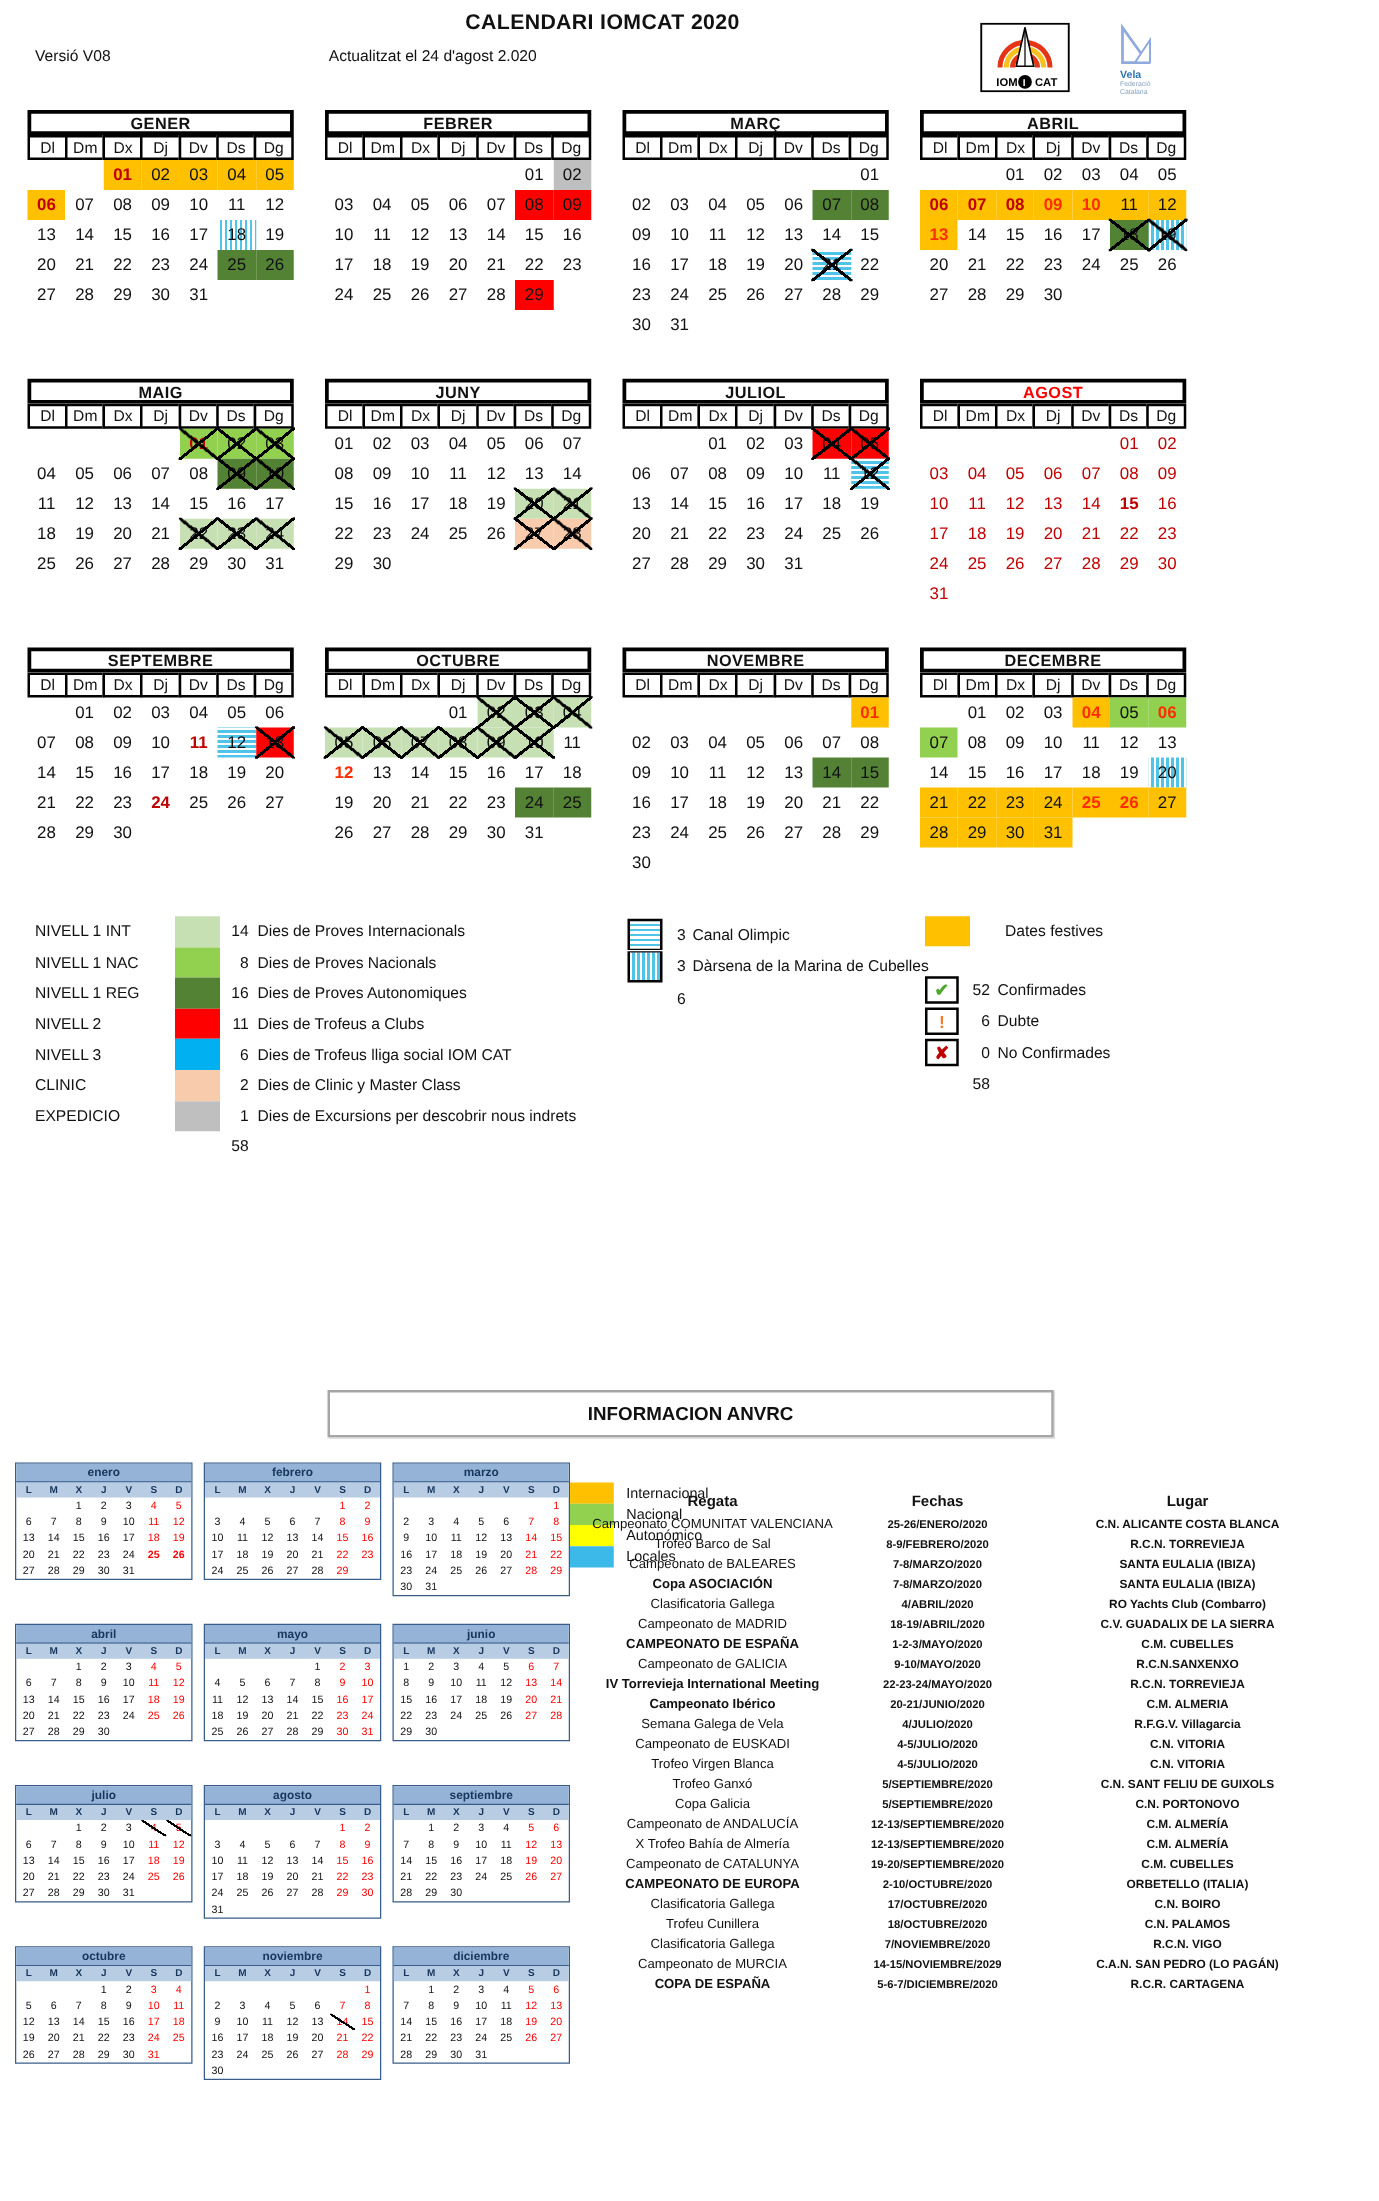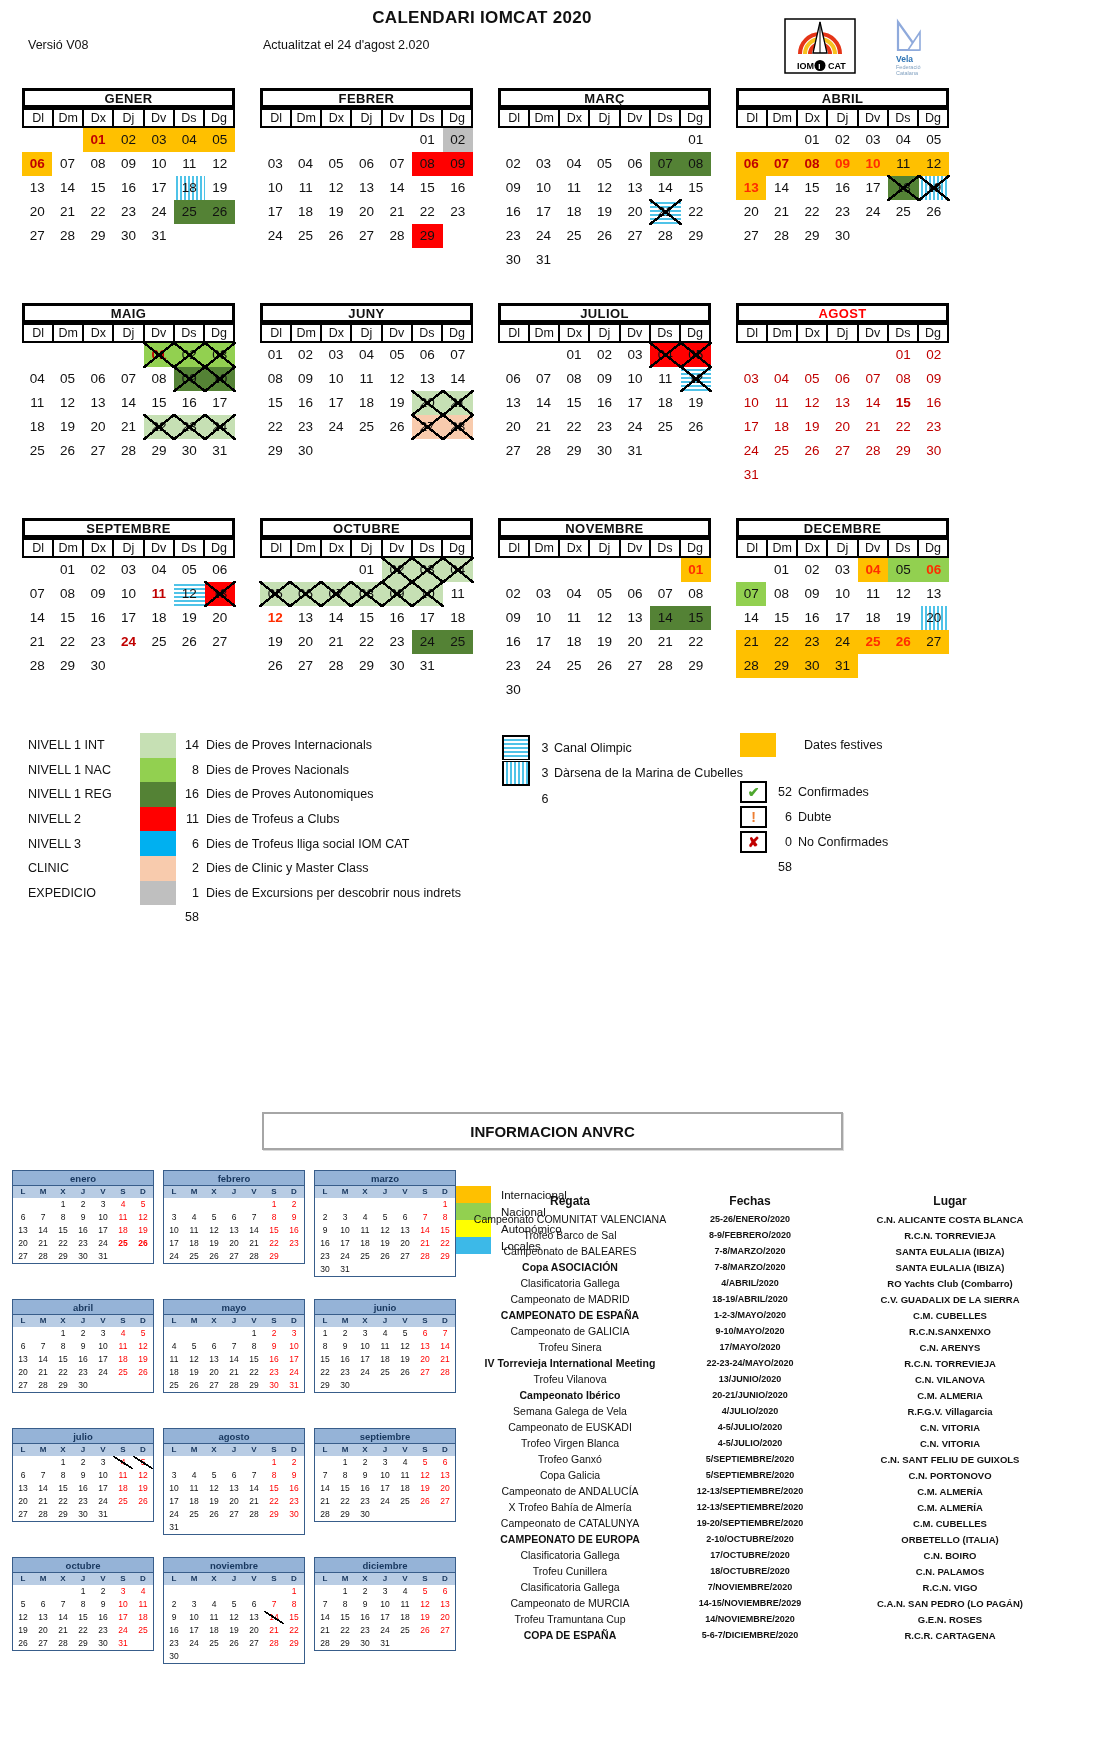--- a/index.html
+++ b/index.html
@@ -1684,35 +1684,25 @@
     <div class="rrow bg-grn bold">
       <span class="c1">CAMPEONATO DE ESPAÑA</span>
       <span class="c2">1-2-3/MAYO/2020</span>
       <span class="c3">C.M. CUBELLES</span>
     </div>
     <div class="rrow bg-yel">
       <span class="c1">Campeonato de GALICIA</span>
       <span class="c2">9-10/MAYO/2020</span>
       <span class="c3">R.C.N.SANXENXO</span>
     </div>
-    <div class="rrow bg-blu">
-      <span class="c1">Trofeu Sinera</span>
-      <span class="c2">17/MAYO/2020</span>
-      <span class="c3">C.N. ARENYS</span>
-    </div>
     <div class="rrow bg-org bold">
       <span class="c1">IV Torrevieja International Meeting</span>
       <span class="c2">22-23-24/MAYO/2020</span>
       <span class="c3">R.C.N. TORREVIEJA</span>
     </div>
-    <div class="rrow bg-blu">
-      <span class="c1">Trofeu Vilanova</span>
-      <span class="c2">13/JUNIO/2020</span>
-      <span class="c3">C.N. VILANOVA</span>
-    </div>
     <div class="rrow bg-grn bold">
       <span class="c1">Campeonato Ibérico</span>
       <span class="c2">20-21/JUNIO/2020</span>
       <span class="c3">C.M. ALMERIA</span>
     </div>
     <div class="rrow bg-yel">
       <span class="c1">Semana Galega de Vela</span>
       <span class="c2">4/JULIO/2020</span>
       <span class="c3">R.F.G.V. Villagarcia</span>
     </div>
@@ -1769,23 +1759,18 @@
     <div class="rrow bg-yel">
       <span class="c1">Clasificatoria Gallega</span>
       <span class="c2">7/NOVIEMBRE/2020</span>
       <span class="c3">R.C.N. VIGO</span>
     </div>
     <div class="rrow bg-yel">
       <span class="c1">Campeonato de MURCIA</span>
       <span class="c2">14-15/NOVIEMBRE/2029</span>
       <span class="c3">C.A.N. SAN PEDRO (LO PAGÁN)</span>
     </div>
-    <div class="rrow bg-blu">
-      <span class="c1">Trofeu Tramuntana Cup</span>
-      <span class="c2">14/NOVIEMBRE/2020</span>
-      <span class="c3">G.E.N. ROSES</span>
-    </div>
     <div class="rrow bg-grn bold">
       <span class="c1">COPA DE ESPAÑA</span>
       <span class="c2">5-6-7/DICIEMBRE/2020</span>
       <span class="c3">R.C.R. CARTAGENA</span>
     </div>
   </div>
 
 </body></html>

